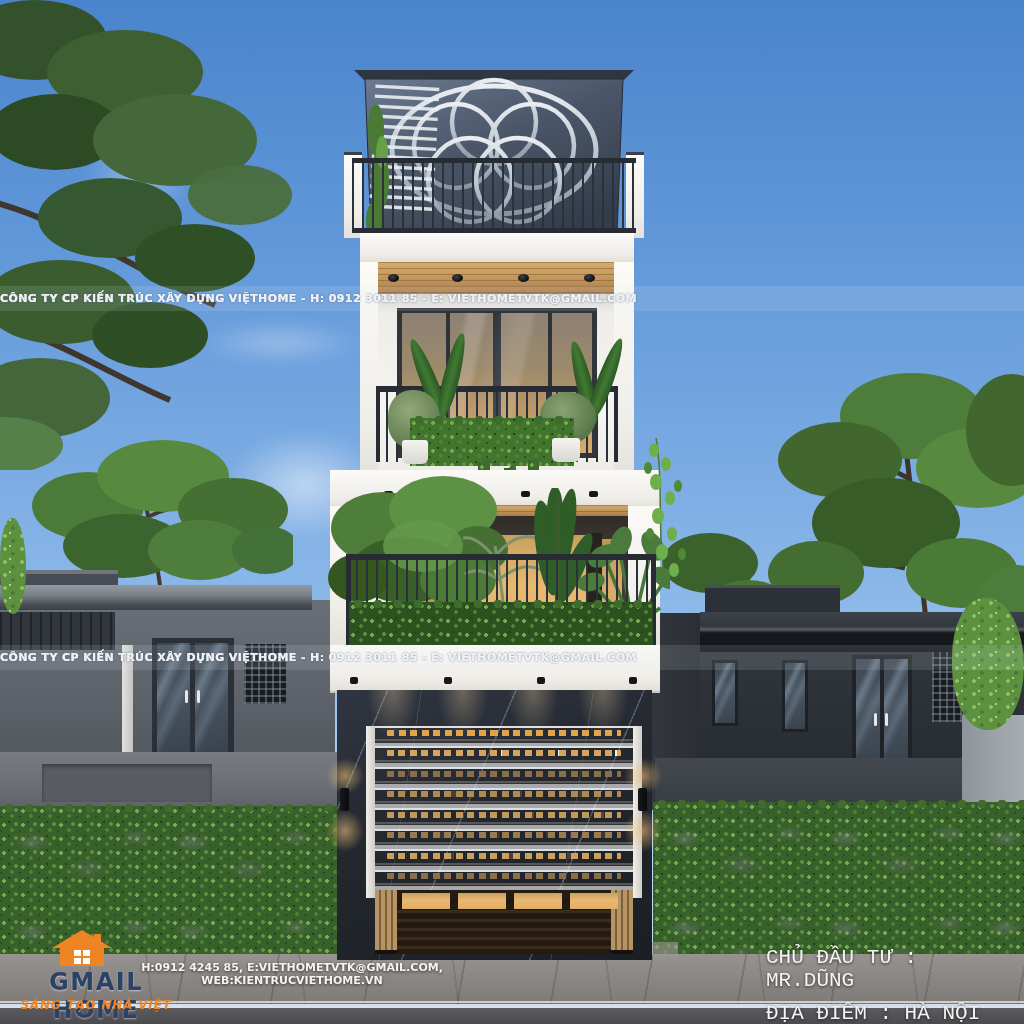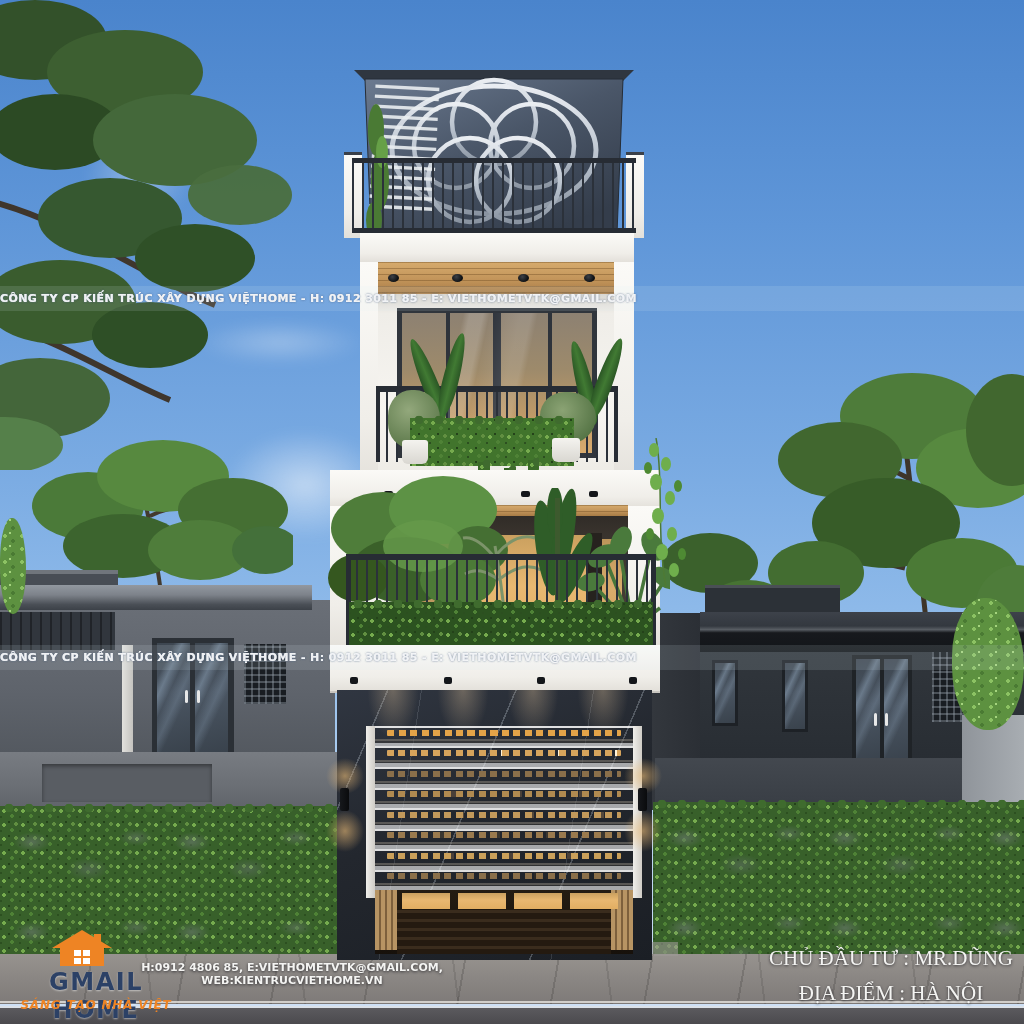--- a/index.html
+++ b/index.html
@@ -82,21 +82,21 @@
     white-space:nowrap;overflow:hidden;line-height:25px;z-index:60;}
   .wm-seg{position:static;display:inline-block;margin-right:46px;
     font-size:11px;font-weight:bold;letter-spacing:.4px;color:rgba(255,255,255,.72);
     text-shadow:0 0 2px rgba(90,110,140,.35);}
 
   
   .footer-text{color:#f4f4f2;text-shadow:0 1px 3px rgba(20,20,25,.75);}
   .logo-name{font-size:24px;font-weight:bold;color:#2c4166;letter-spacing:1.5px;
     text-shadow:0 1px 2px rgba(255,255,255,.5);}
   .logo-tag{font-size:12px;font-weight:bold;color:#ee8424;letter-spacing:.8px;font-style:italic;}
-  .serif{font-family:Liberation Serif, serif;text-align:center;}
+  .serif{font-family:Liberation Mono, monospace;}
 </style>
 </head>
 <body>
 
 <div id="stage">
 
   <div class="sky"></div>
   <div class="cloud" style="left:85px;top:130px;width:110px;height:90px;opacity:.4;"></div>
   <div class="cloud" style="left:195px;top:320px;width:170px;height:45px;opacity:.35;"></div>
   <div class="cloud" style="left:225px;top:430px;width:160px;height:110px;opacity:.6;"></div>
@@ -428,21 +428,21 @@
         <div style="left:0;top:-2px;width:0;height:0;border-left:30px solid transparent;border-right:30px solid transparent;border-bottom:18px solid #ee8424;"></div>
         <div style="left:8px;top:16px;width:44px;height:18px;background:#ee8424;">
           <div style="left:14px;top:2px;width:16px;height:14px;background:#fff;
             background-image:linear-gradient(90deg,transparent 7px,#ee8424 7px 9px,transparent 9px),linear-gradient(180deg,transparent 6px,#ee8424 6px 8px,transparent 8px);"></div>
         </div>
       </div>
       <div class="logo-name" style="left:0;top:36px;width:160px;text-align:center;position:absolute;">GMAIL HOME</div>
       <div class="logo-tag" style="left:0;top:66px;width:160px;text-align:center;position:absolute;">SÁNG TẠO NHÀ VIỆT</div>
     </div>
     <div style="left:122px;top:28px;width:340px;text-align:center;">
-      <div class="footer-text" style="position:static;font-size:11px;font-weight:bold;margin-top:3px;">H:0912 4806 85, E:VIETHOMETVTK@GMAIL.COM, WEB:KIENTRUCVIETHOME.VN</div>
+      <div class="footer-text" style="position:static;font-size:11px;font-weight:bold;margin-top:3px;">H:0912 4245 85, E:VIETHOMETVTK@GMAIL.COM, WEB:KIENTRUCVIETHOME.VN</div>
     </div>
     <div style="left:766px;top:16px;width:250px;">
       <div class="footer-text serif" style="position:static;font-size:21px;">CHỦ ĐẦU TƯ : MR.DŨNG</div>
       <div class="footer-text serif" style="position:static;font-size:21px;margin-top:10px;">ĐỊA ĐIỂM :  HÀ NỘI</div>
     </div>
   </div>
 
 </div>
 
 </body></html>

